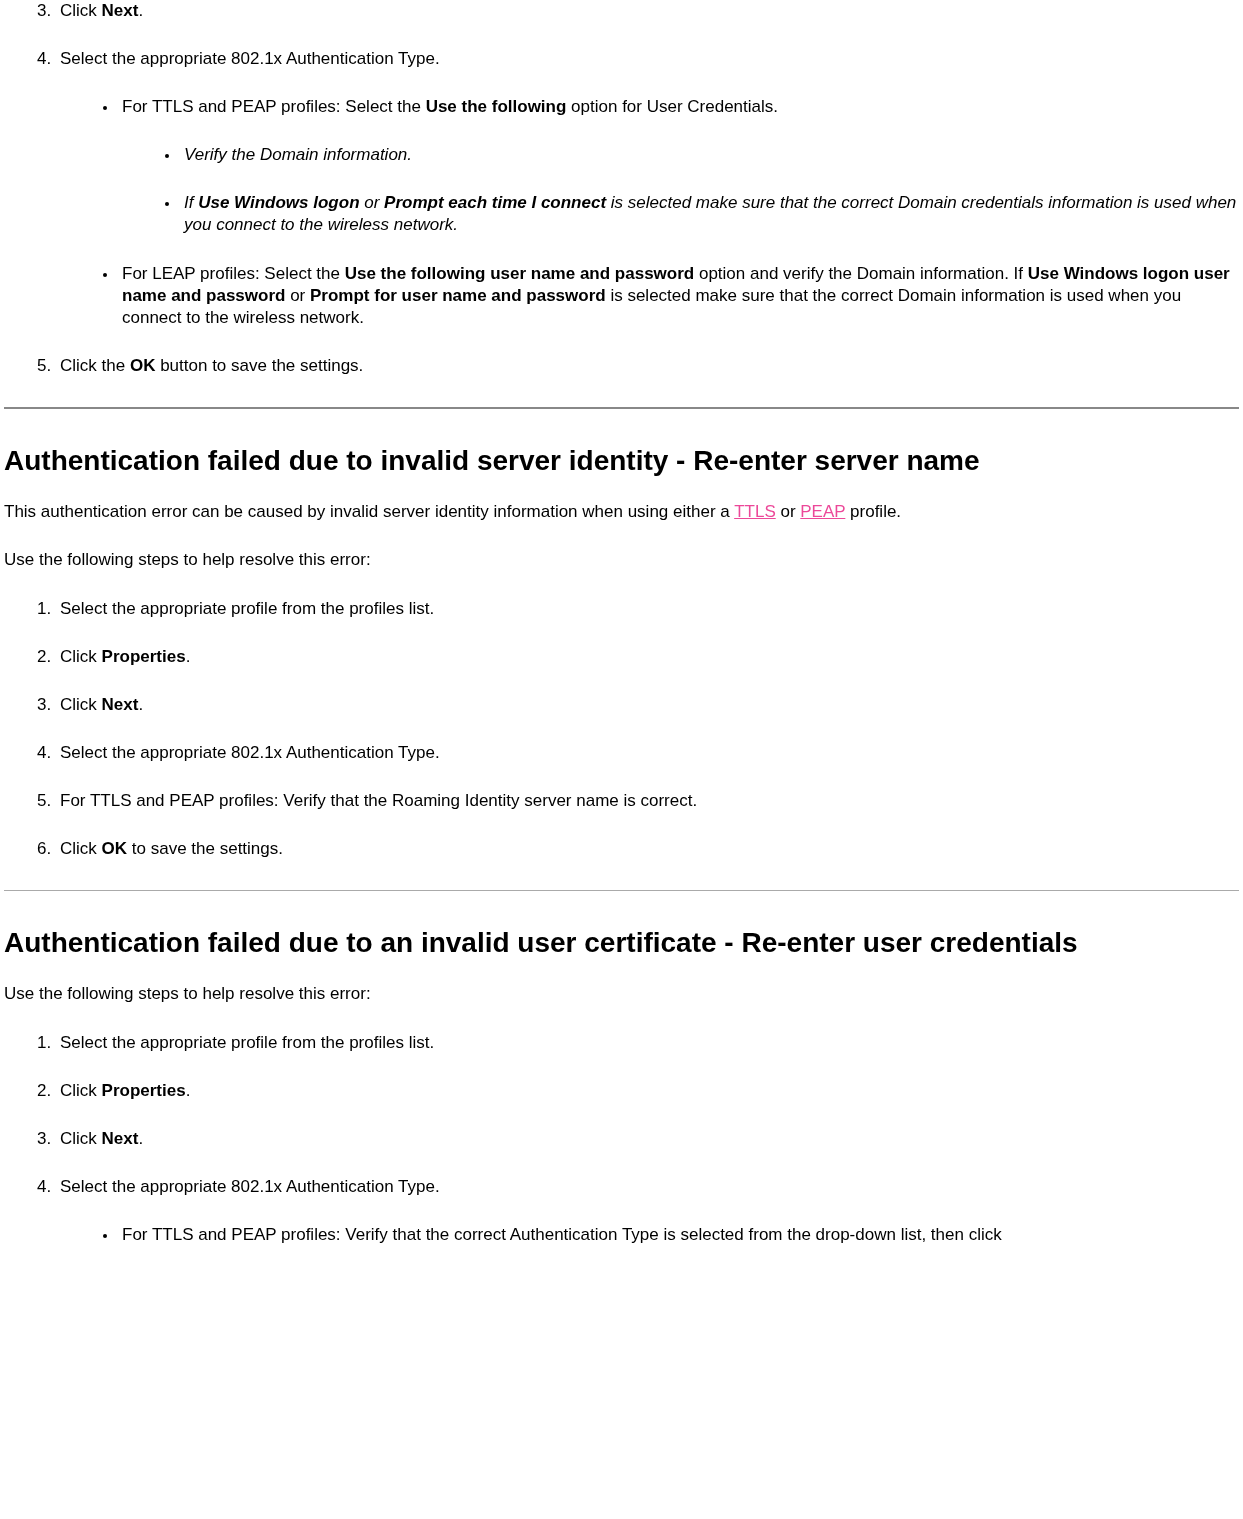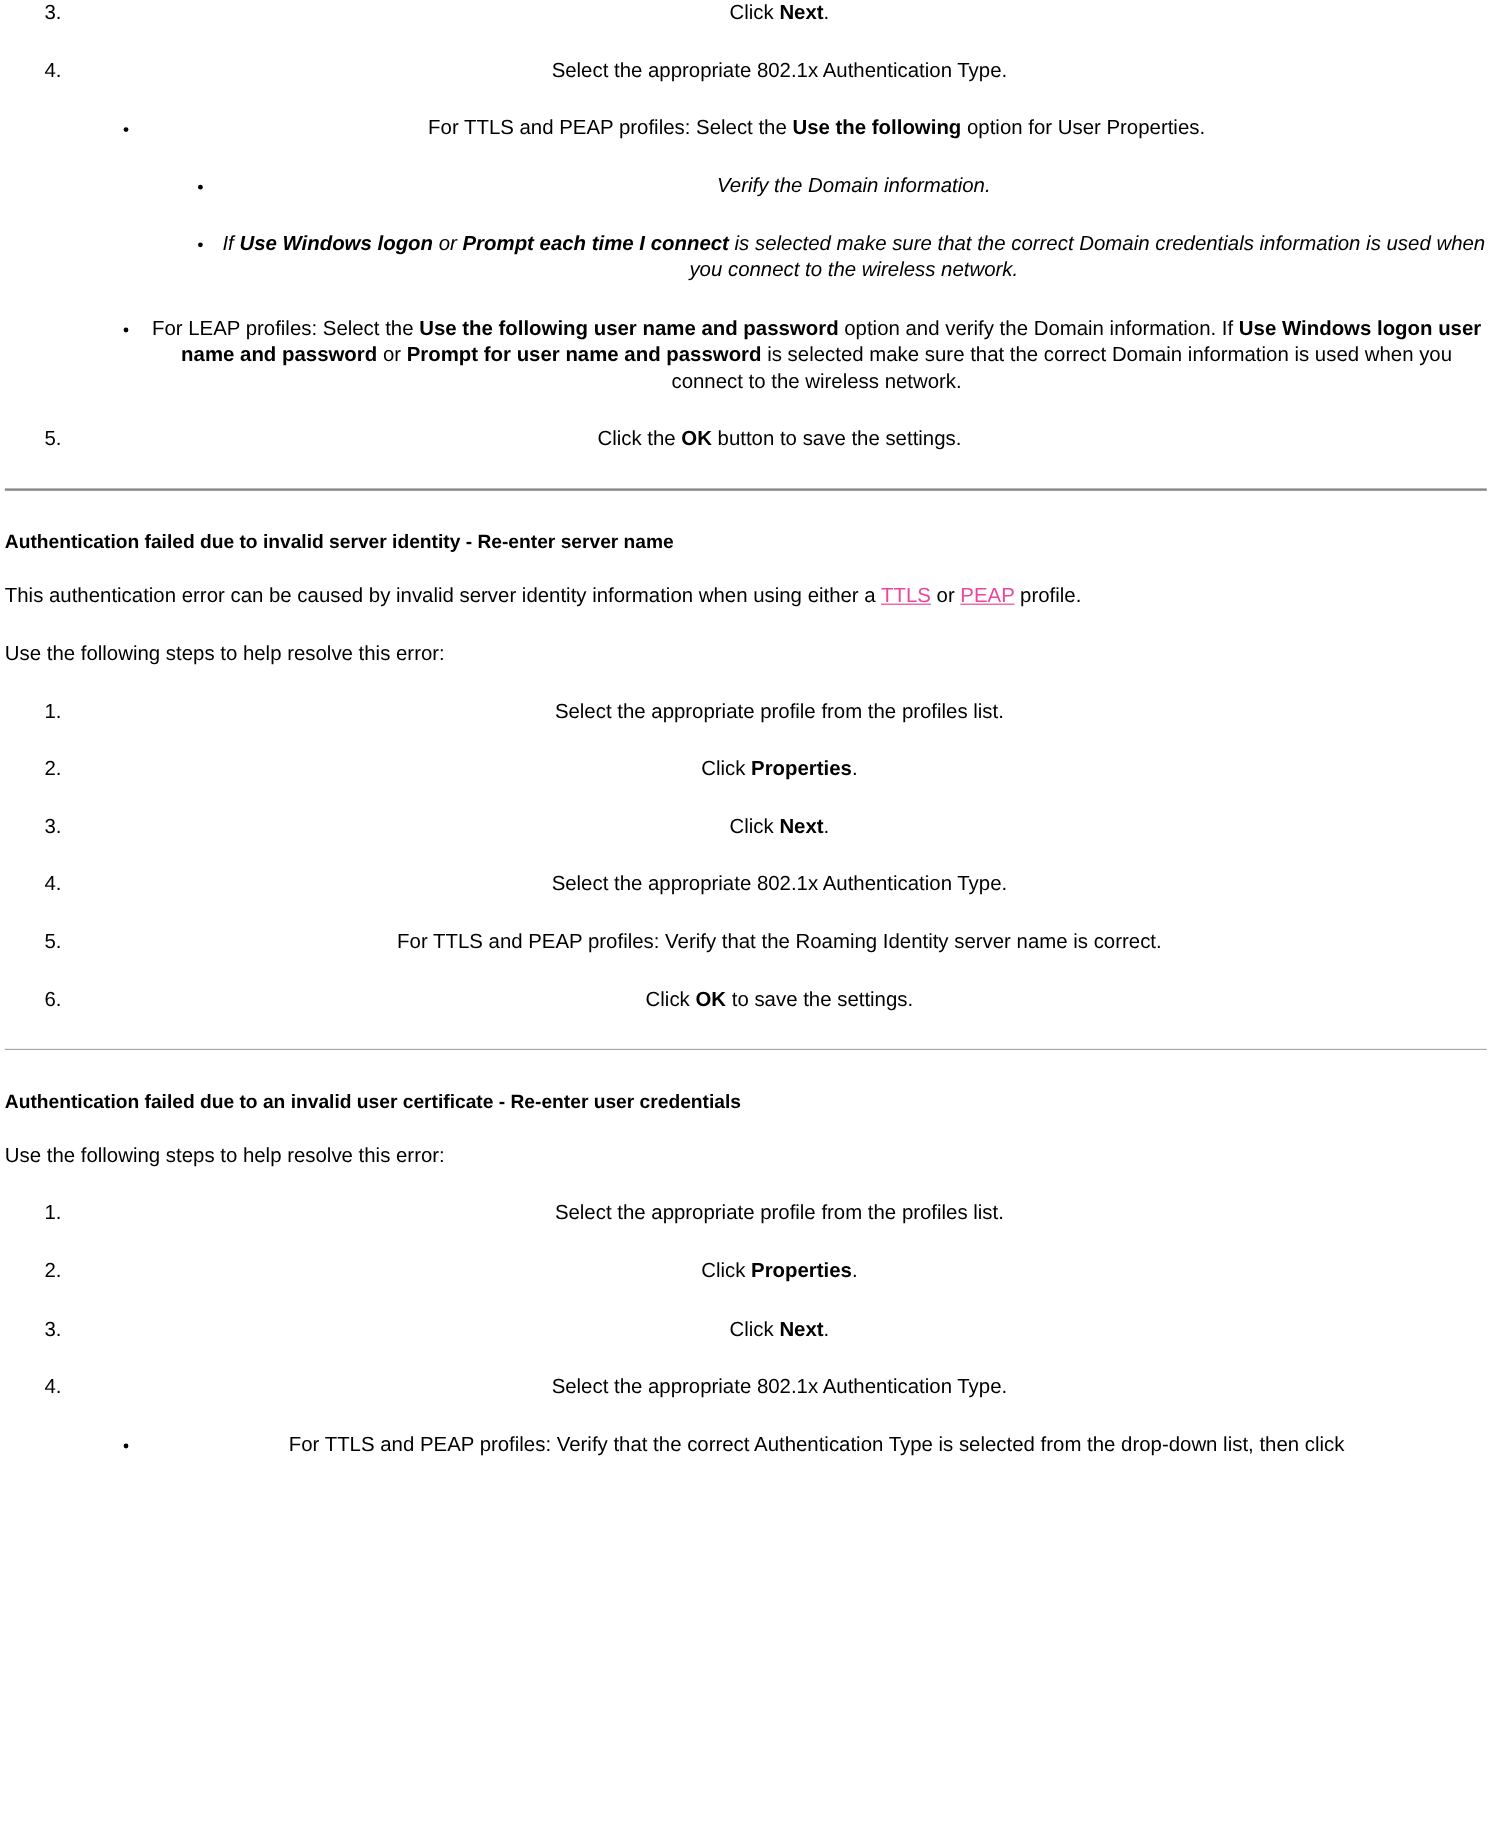--- a/index.html
+++ b/index.html
@@ -9,21 +9,20 @@
       padding: 0;
       color: #000;
       line-height: 1.3;
     }
     .content {
       padding: 0 4px;
     }
     ol {
       margin: 0;
       padding-left: 52px;
-      text-align: center;
     }
     ol > li {
       padding-left: 4px;
       margin-bottom: 26px;
     }
     ul {
       list-style-type: disc;
       margin: 26px 0 0 0;
       padding-left: 58px;
     }
@@ -35,21 +34,21 @@
       padding-left: 58px;
       font-style: italic;
     }
     li::marker {
       font-size: 14px;
     }
     ol > li::marker {
       font-size: 17px;
     }
     h2 {
-      font-size: 16px;
+      font-size: 28px;
       font-weight: bold;
       margin: 34px 0 22px 0;
     }
     p {
       margin: 0 0 26px 0;
     }
     hr {
       border: none;
       border-top: 2px solid #888;
       margin: 30px 0;
@@ -71,21 +70,21 @@
 <div class="content">
 
   <ol start="3">
     <li>
       <span>Click </span><b>Next</b><span>.</span>
     </li>
     <li>
       <span>Select the appropriate 802.1x Authentication Type.</span>
       <ul>
         <li>
-          <span>For TTLS and PEAP profiles: Select the </span><b>Use the following</b><span> option for User Properties.</span>
+          <span>For TTLS and PEAP profiles: Select the </span><b>Use the following</b><span> option for User Credentials.</span>
           <ul>
             <li>Verify the Domain information.</li>
             <li>
               <span>If </span><b>Use Windows logon</b><span> or </span><b>Prompt each time I connect</b><span> is selected make sure that the correct Domain credentials information is used when you connect to the wireless network.</span>
             </li>
           </ul>
         </li>
         <li>
           <span>For LEAP profiles: Select the </span><b>Use the following user name and password</b><span> option and verify the Domain information. If </span><b>Use Windows logon user name and password</b><span> or </span><b>Prompt for user name and password</b><span> is selected make sure that the correct Domain information is used when you connect to the wireless network.</span>
         </li>

